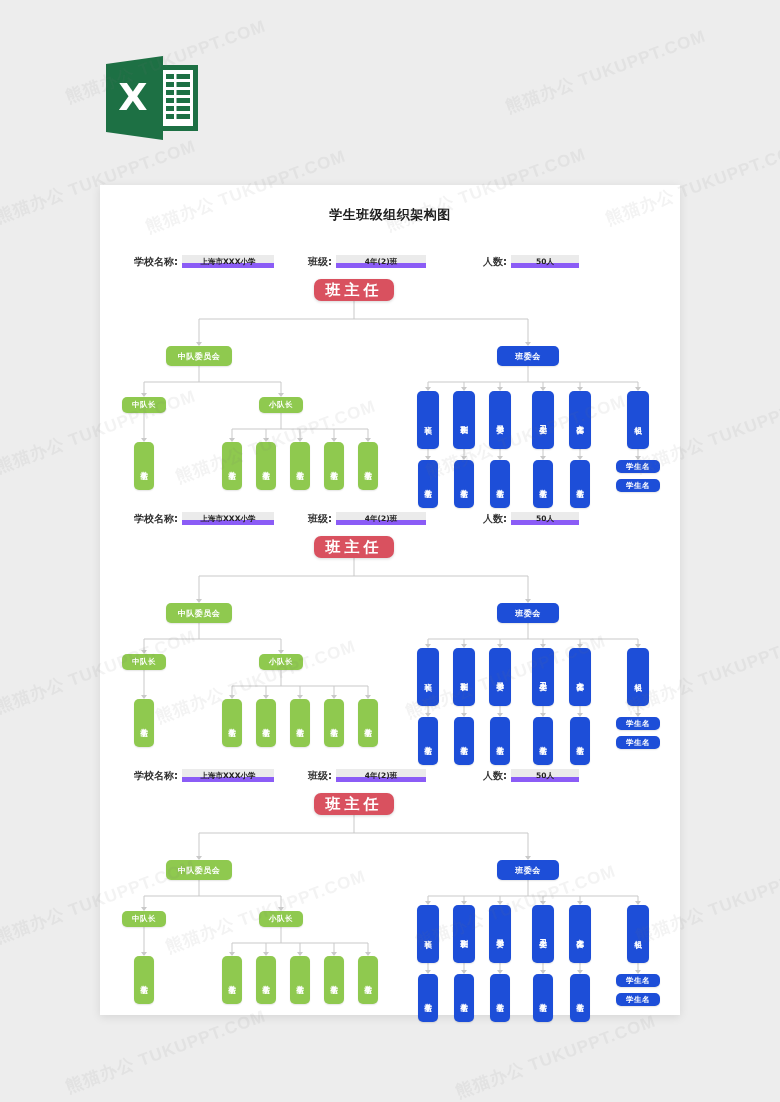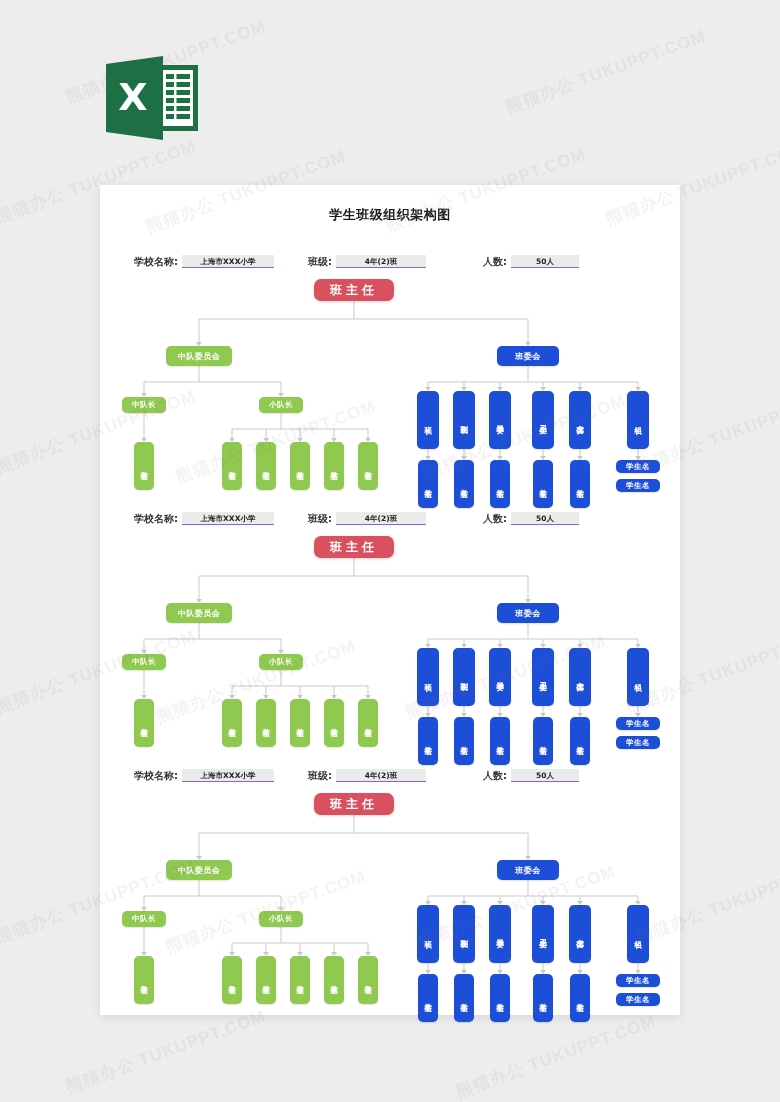--- a/index.html
+++ b/index.html
@@ -70,21 +70,21 @@
   
   .info-row { position:absolute; left:0; right:0; height:16px; }
   .info-field { position:absolute; display:flex; align-items:flex-end; }
   .info-label {
     font-size:10px; color:#333; font-weight:bold; margin-right:4px;
     white-space:nowrap; line-height:13px;
     font-family:"DejaVu Sans","Liberation Sans",sans-serif;
   }
   .info-value {
     background:#ebebeb;
-    border-bottom:1px solid #8b5cf6;
+    border-bottom:5px solid #8b5cf6;
     height:13px; line-height:13px;
     text-align:center;
     font-size:7.5px; color:#222; font-weight:bold;
     font-family:"DejaVu Sans","Liberation Sans",sans-serif;
   }
 
   
   .chart { position:absolute; left:0; top:0; width:580px; height:276px; }
   .chart svg.lines { position:absolute; left:0; top:0; width:580px; height:276px; }
 
@@ -103,21 +103,21 @@
   .node.green { background:#8cc63f; background:#8fc94f; }
   .node.blue  { background:#1d4ed8;text-align:right; }
 
   .node.vert {
     writing-mode: vertical-rl;
     text-orientation: upright;
     letter-spacing: 2px;
     line-height: 1;
   }
   .node.boss {
-    font-size:12px; letter-spacing:4px;
+    font-size:15px; letter-spacing:4px;
     border-radius:7px;
     box-shadow:0 1px 3px rgba(0,0,0,0.16);
   }
   .node.head { font-size:8px; letter-spacing:0.5px; }
   .node.mid  { font-size:7.5px; letter-spacing:0.5px; }
   .node.leafh{ font-size:7.5px; letter-spacing:0.5px; }
 </style>
 </head>
 <body>
 

